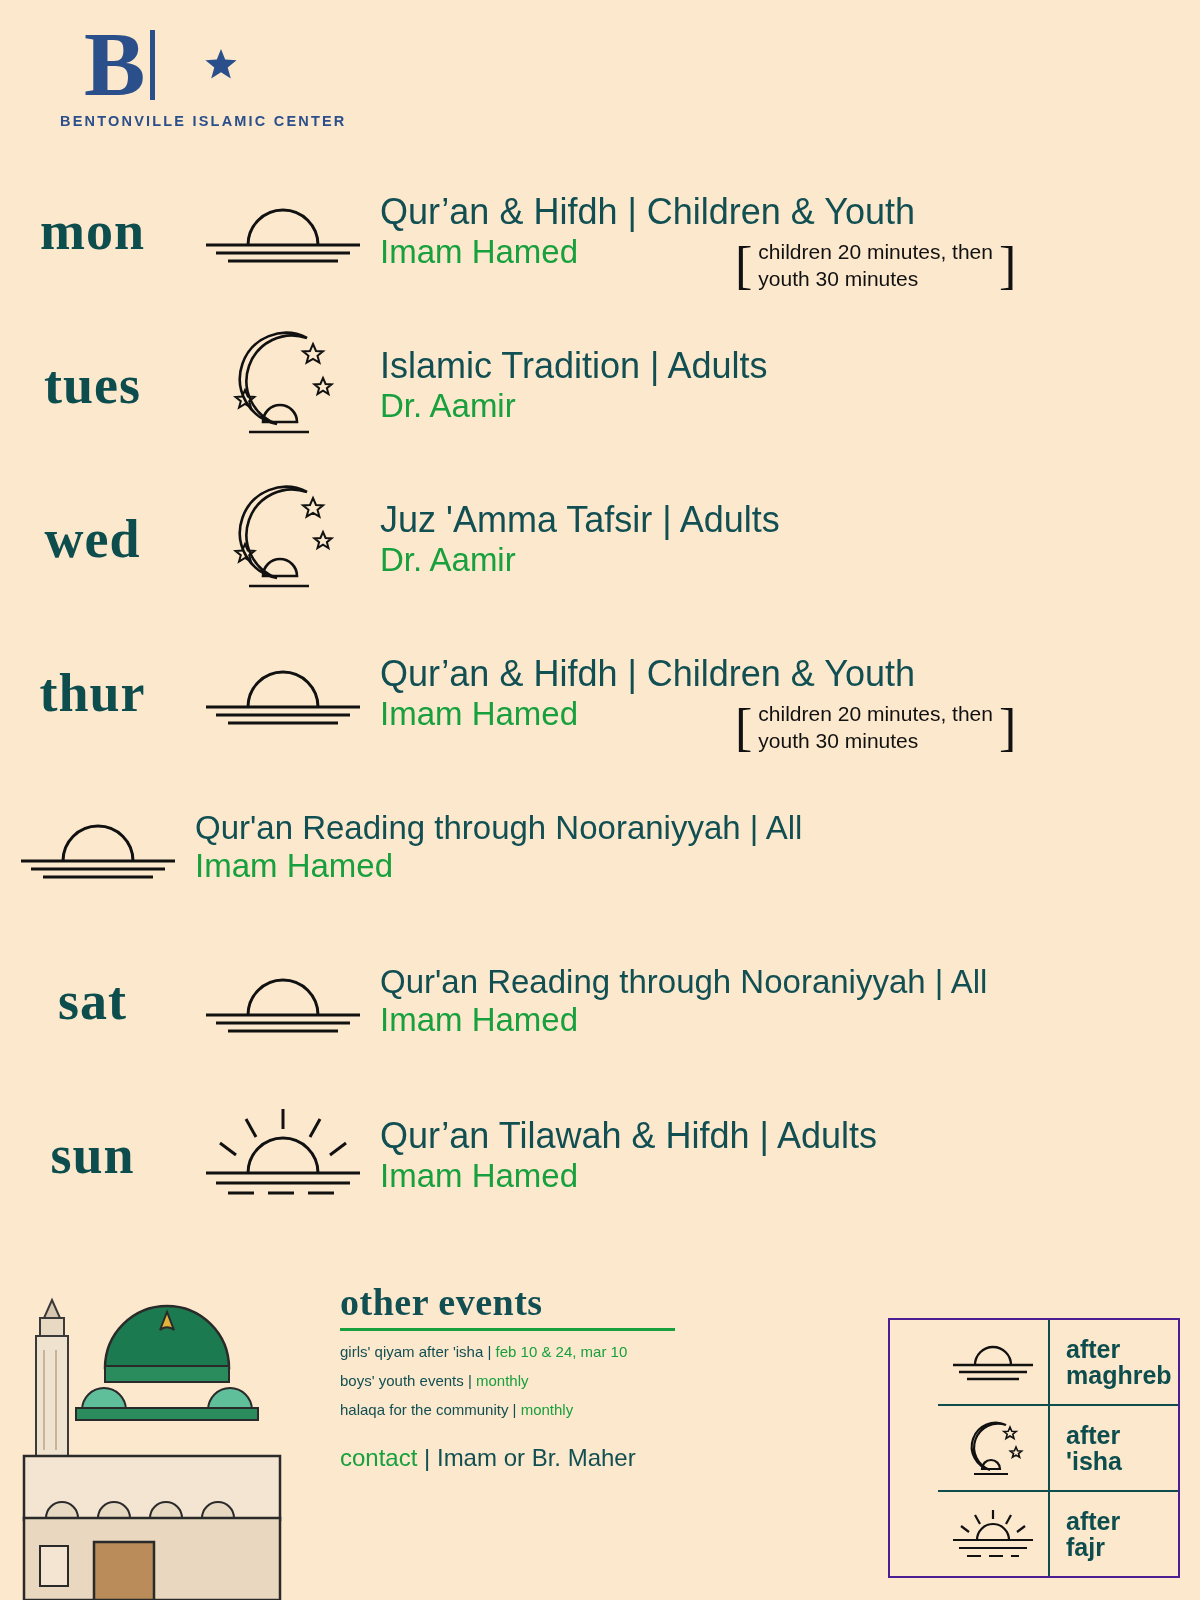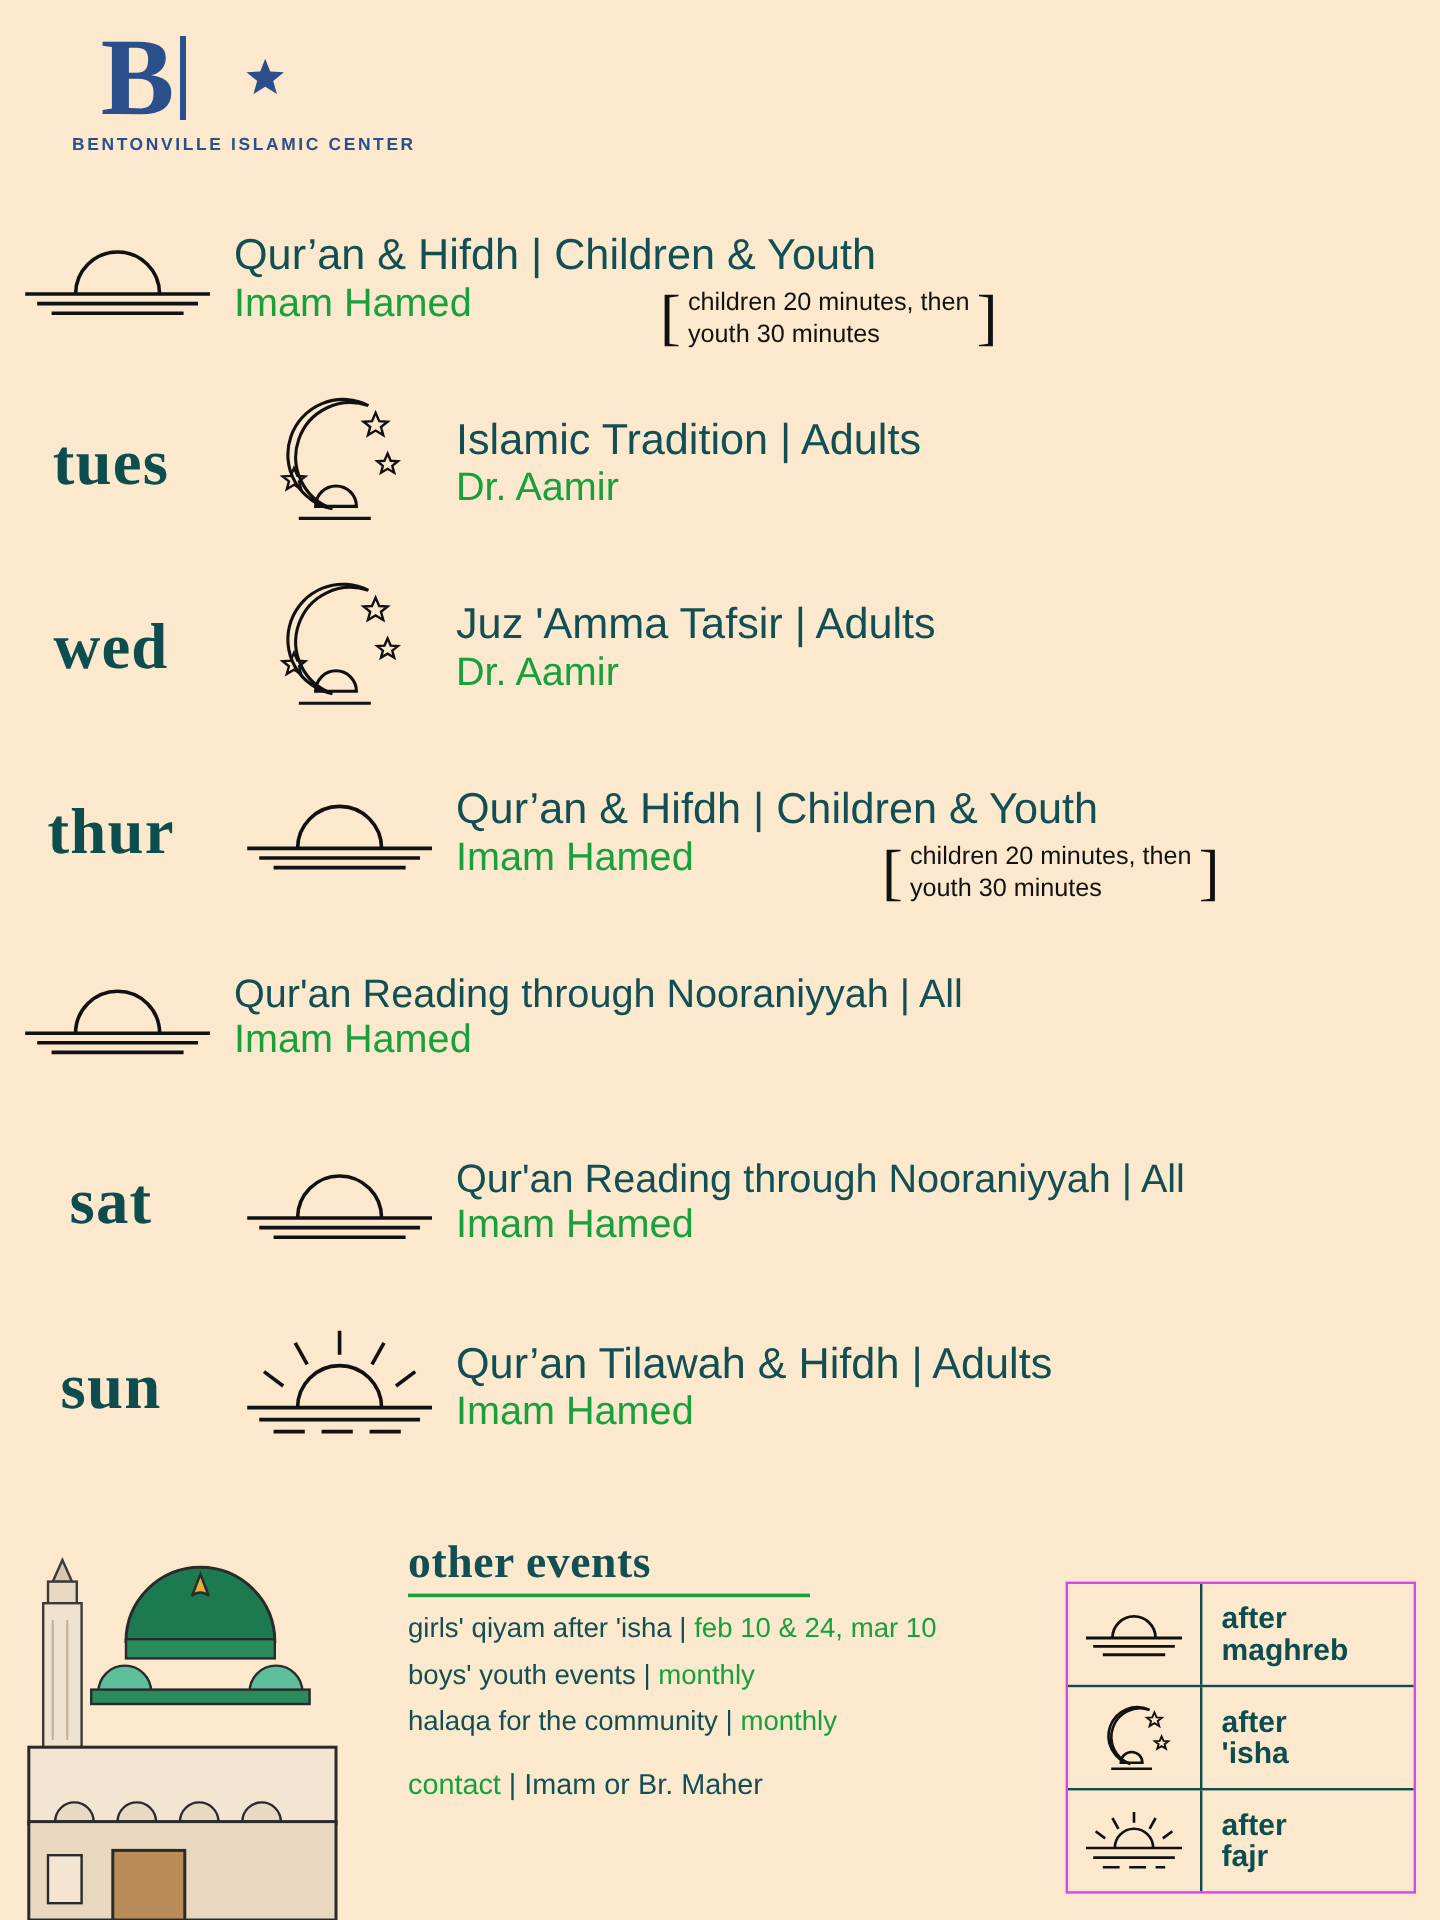--- a/index.html
+++ b/index.html
@@ -164,21 +164,21 @@
     color: #114f53;
     letter-spacing: 0.5px;
   }
   .oe-underline {
     width: 335px;
     height: 3px;
     background: #17a03d;
     margin: 4px 0 12px 0;
   }
   .oe-line {
-    font-size: 23px;
+    font-size: 15px;
     color: #114f53;
     margin-bottom: 12px;
     white-space: nowrap;
   }
   .oe-line .green {
     color: #17a03d;
   }
   .contact {
     margin-top: 26px;
     font-size: 24px;
@@ -188,22 +188,23 @@
   .contact .green {
     color: #17a03d;
   }
 
   
   .legend {
     position: absolute;
     left: 888px;
     top: 58px;
     width: 292px;
-    border: 2px solid #d946ef;
+    border: 2px solid #4c1d95;
     box-sizing: border-box;
+    padding-left: 48px;
   }
   .legend-row {
     display: flex;
     align-items: center;
     height: 84px;
     border-bottom: 2px solid #0d4d4d;
   }
   .legend-row:last-child {
     border-bottom: none;
   }
@@ -243,20 +244,21 @@
         </svg>
       </div>
     </div>
     <div class="logo-sub">BENTONVILLE ISLAMIC CENTER</div>
   </div>
 </div>
 
 <div class="schedule">
 
   <div class="row">
+    <div class="day">mon</div>
     <div class="icon-cell">
       <svg width="190" height="80" viewBox="0 0 190 80">
         <path d="M60 54 a35 35 0 0 1 70 0" fill="none" stroke="#111" stroke-width="3"></path>
         <line x1="18" y1="54" x2="172" y2="54" stroke="#111" stroke-width="3"></line>
         <line x1="28" y1="62" x2="162" y2="62" stroke="#111" stroke-width="3"></line>
         <line x1="40" y1="70" x2="150" y2="70" stroke="#111" stroke-width="3"></line>
       </svg>
     </div>
     <div class="text-cell">
       <div class="title">Qur’an &amp; Hifdh | Children &amp; Youth</div>

